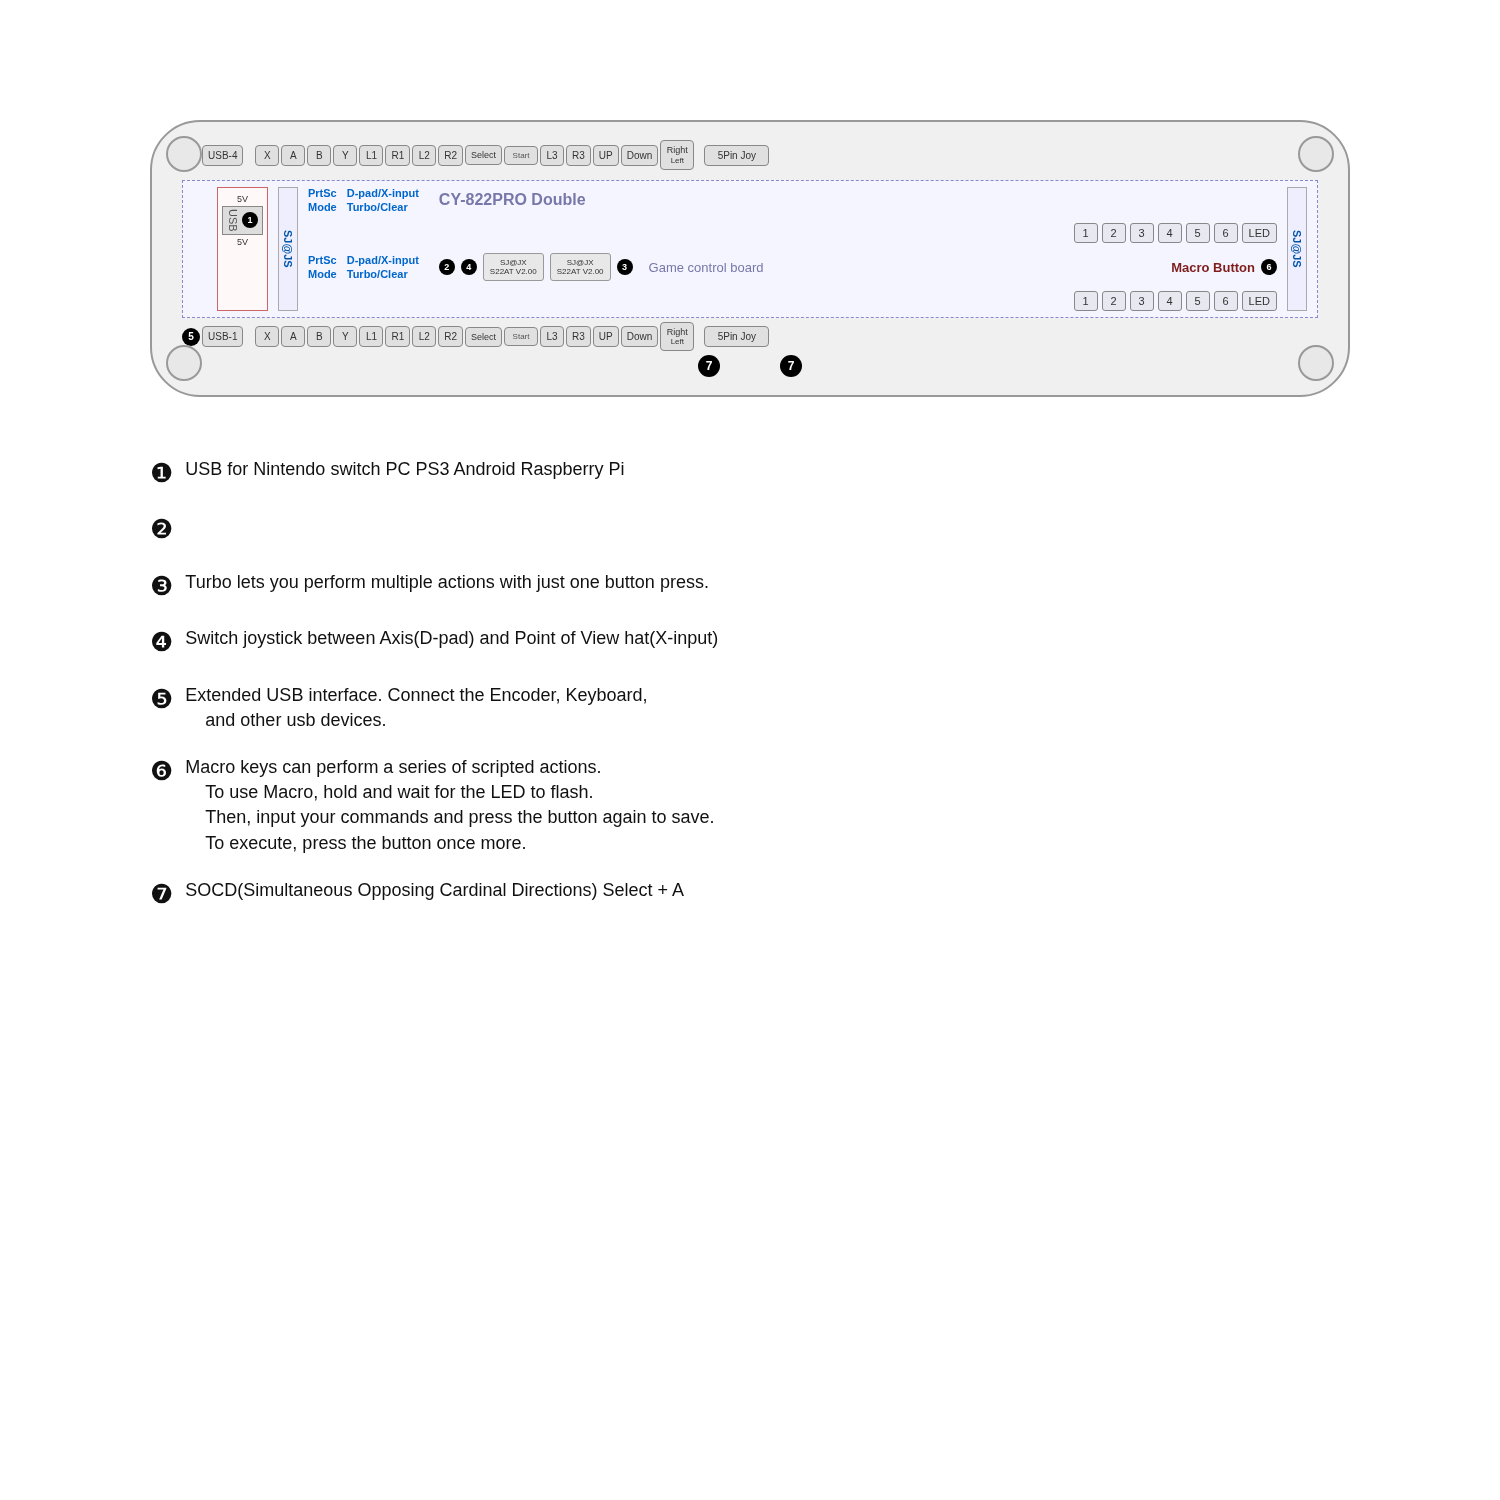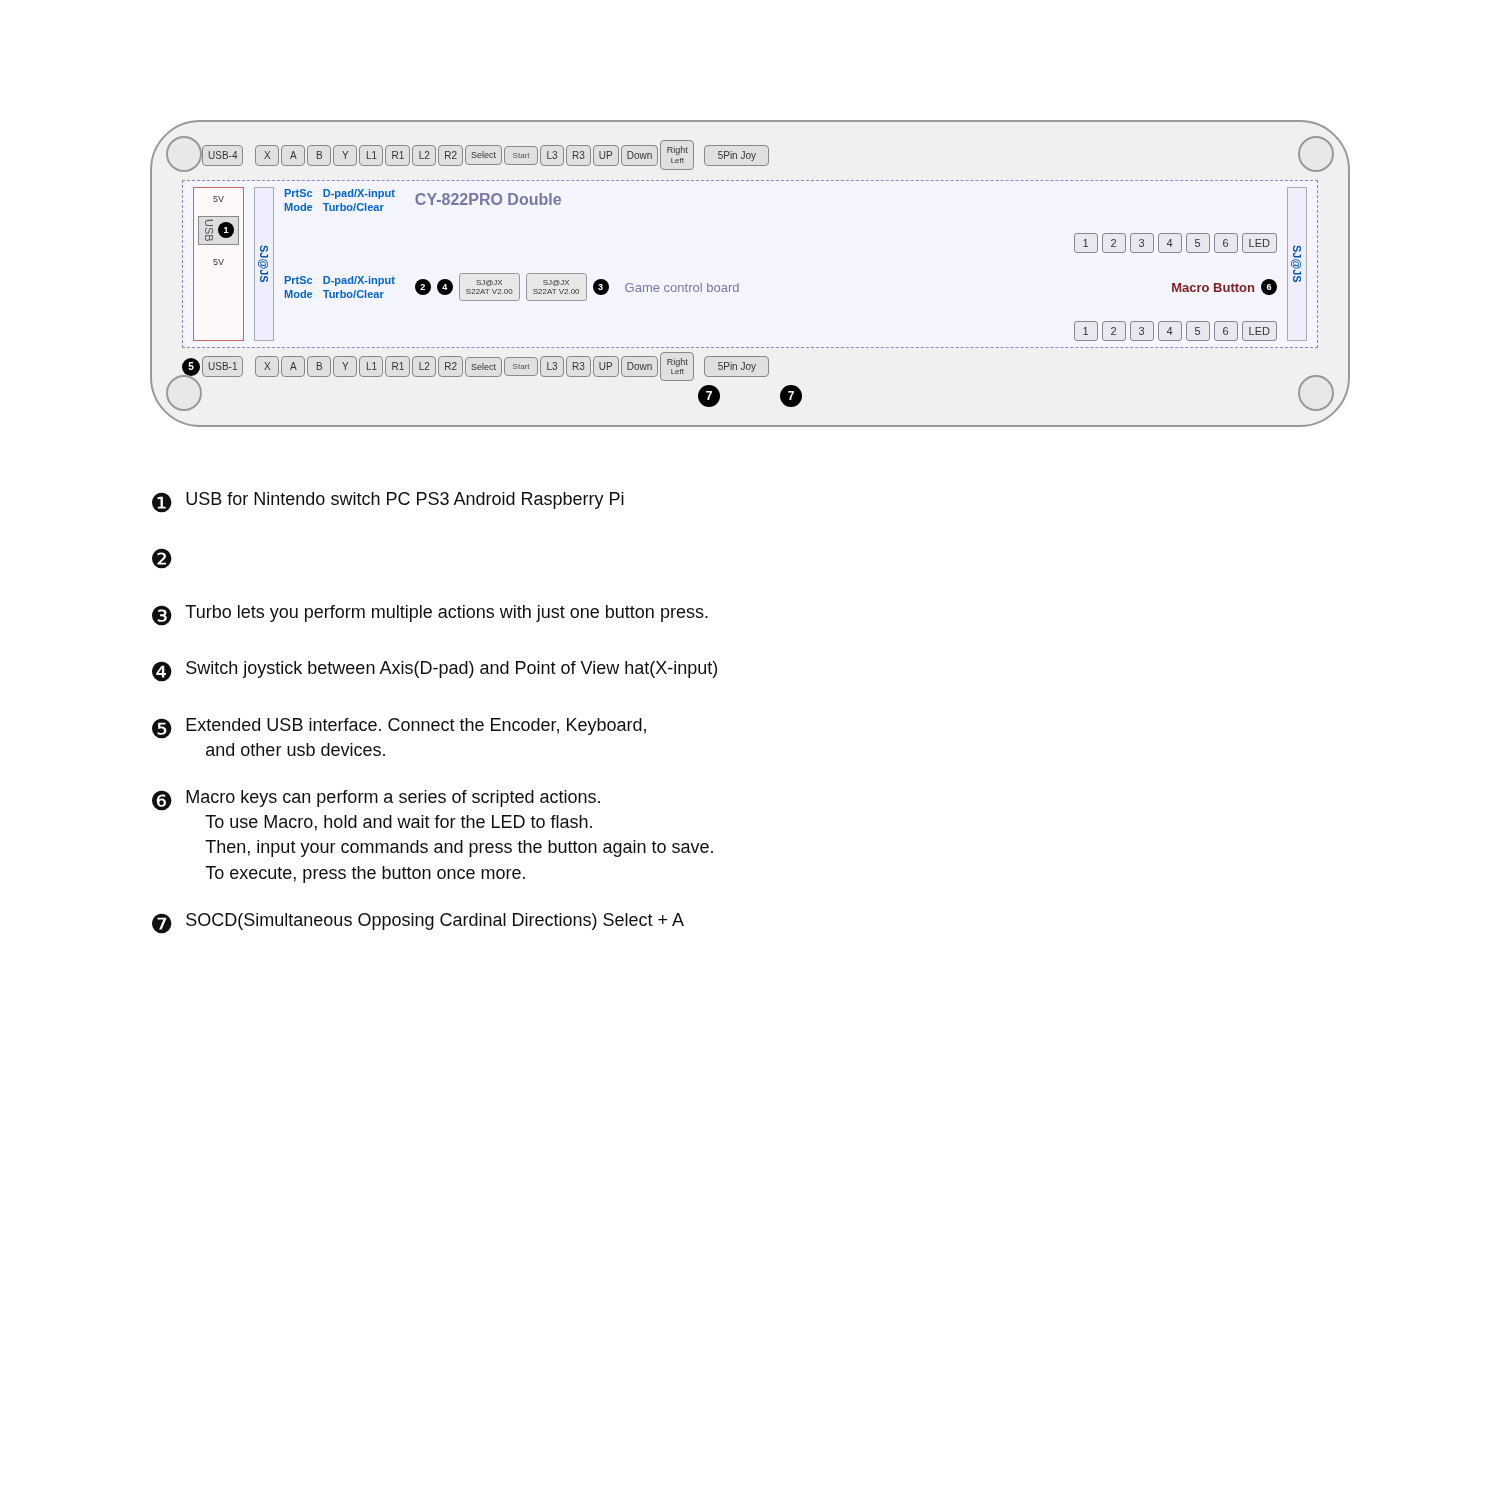--- a/index.html
+++ b/index.html
@@ -190,34 +190,34 @@
       <span class="btn btn-sm">UP</span>
       <span class="btn btn-sm">Down</span>
       <span class="btn btn-md" style="font-size:9px;"><span>Right</span><br><span style="font-size:8px;">Left</span></span>
       <span style="display:inline-block;width:6px;"></span>
       <span class="btn btn-xl" style="font-size:10px;">5Pin Joy</span>
     </div>
 
     <div class="middle-section">
       <div class="middle-inner">
 
-        <div style="display:flex;flex-direction:column;align-items:center;gap:12px;border:1px solid #cc6666;padding:6px 4px;background:#fff8f8;min-width:50px;">
+        <div style="display:flex;flex-direction:column;align-items:center;gap:2px;border:1px solid #cc6666;padding:6px 4px;background:#fff8f8;min-width:50px;margin-left:24px;">
           <span style="font-size:9px;color:#333;">5V</span>
           <div style="border:1px solid #888;background:#ddd;padding:2px 4px;font-size:9px;display:flex;align-items:center;gap:3px;">
             <span style="font-size:9px;color:#555;writing-mode:vertical-rl;font-size:11px;">USB</span>
             <span class="badge" style="width:16px;height:16px;font-size:9px;">1</span>
           </div>
           <span style="font-size:9px;color:#333;">5V</span>
         </div>
 
         <div style="border:1px solid #aaa;padding:4px 3px;background:#eeeeff;display:flex;align-items:center;justify-content:center;">
           <span style="writing-mode:vertical-rl;font-size:11px;color:#0055aa;font-weight:bold;">SJ@JS</span>
         </div>
 
-        <div style="flex:1;display:flex;flex-direction:column;gap:20px;">
+        <div style="flex:1;display:flex;flex-direction:column;gap:10px;">
 
           <div style="display:flex;align-items:center;gap:10px;">
             <div style="display:flex;flex-direction:column;gap:2px;">
               <span style="color:#0066cc;font-weight:bold;font-size:11px;">PrtSc</span>
               <span style="color:#0066cc;font-weight:bold;font-size:11px;">Mode</span>
             </div>
             <div style="display:flex;flex-direction:column;gap:2px;">
               <span style="color:#0066cc;font-weight:bold;font-size:11px;">D-pad/X-input</span>
               <span style="color:#0066cc;font-weight:bold;font-size:11px;">Turbo/Clear</span>
             </div>

